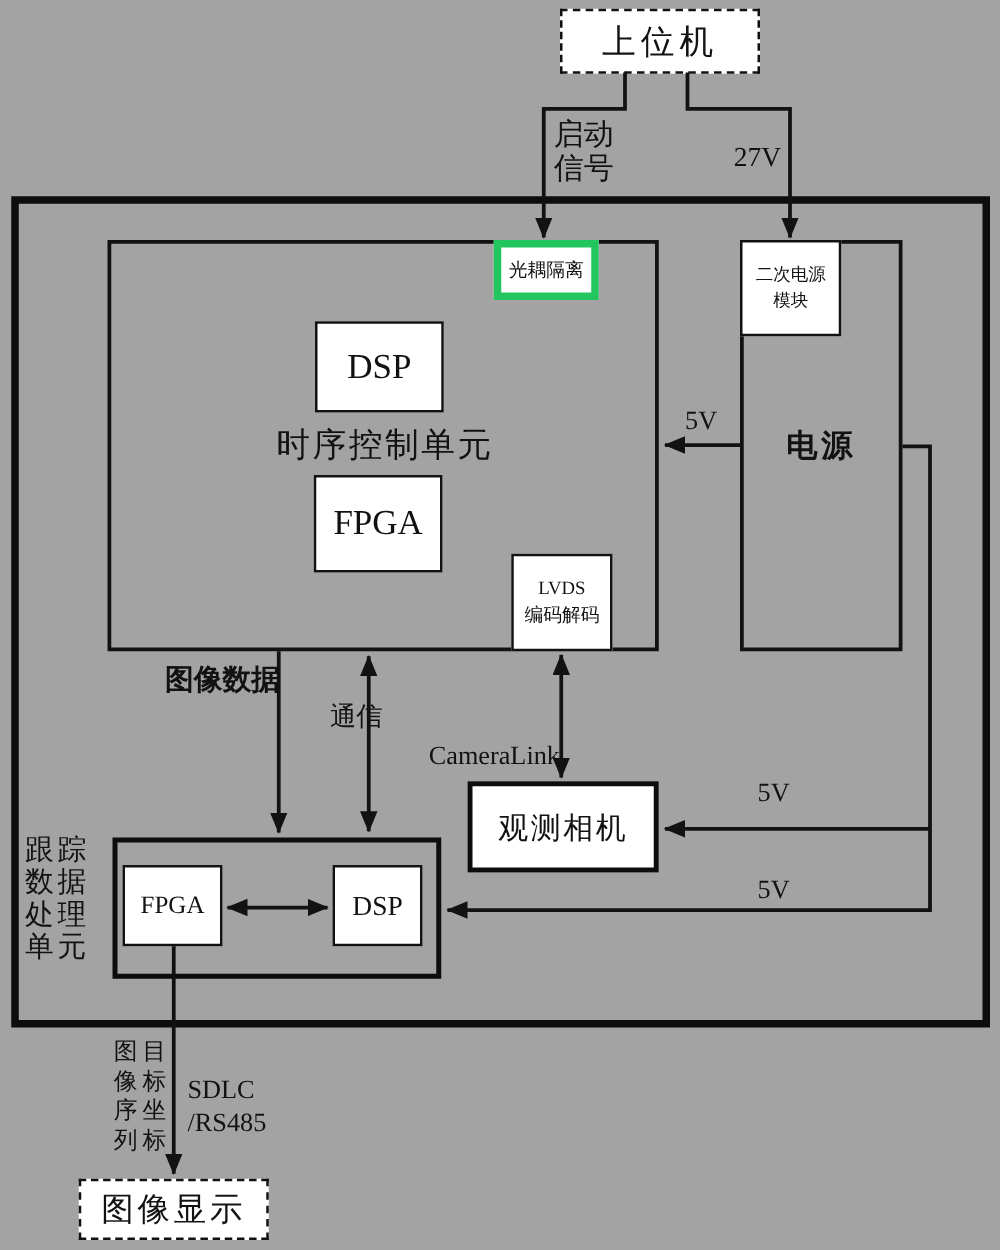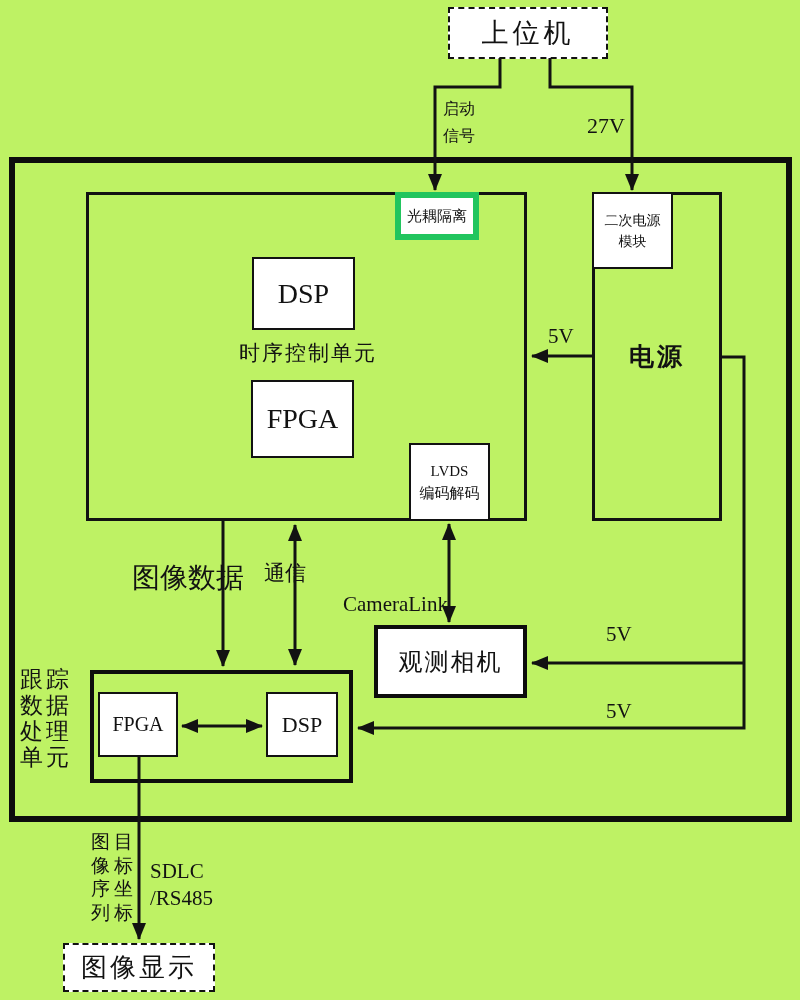--- a/index.html
+++ b/index.html
@@ -1,17 +1,17 @@
 <!DOCTYPE html>
 <html><head>
 <meta charset="utf-8">
 <style>
   html,body{margin:0;padding:0;background:#ffffff;}
   #stage{
-    position:relative;width:800px;height:1000px;background:#bef264;
+    position:relative;width:800px;height:1000px;background:#a3a3a3;
     font-family:"Liberation Serif","DejaVu Serif",serif;color:#121212;overflow:hidden;
   }
   .box{position:absolute;box-sizing:border-box;background:#ffffff;
        display:flex;align-items:center;justify-content:center;text-align:center;}
   .pre{white-space:pre-line;}
   .lbl{position:absolute;line-height:1.25;}
 
   
   .host       {left:448px;top:7px;   width:160px;height:52px; border:2px dashed #121212;font-size:27px;letter-spacing:4px;}
   .enclosure  {left:9px;  top:157px; width:783px;height:665px;border:6px solid #0d0d0d;background:transparent;}
@@ -22,27 +22,27 @@
   .lvds       {left:409px;top:443px; width:81px; height:78px; border:2px solid #121212;font-size:15px;line-height:1.5;}
   .power      {left:592px;top:192px; width:130px;height:329px;border:3px solid #121212;font-size:25px;letter-spacing:3px;background:transparent;font-weight:bold;}
   .secpower   {left:592px;top:192px; width:81px; height:77px; border:2px solid #121212;font-size:14px;line-height:1.5;}
   .camera     {left:374px;top:625px; width:153px;height:73px; border:4px solid #0d0d0d;font-size:24px;letter-spacing:2px;}
   .tracking   {left:90px; top:670px; width:263px;height:113px;border:4px solid #0d0d0d;background:transparent;}
   .fpga2      {left:98px; top:692px; width:80px; height:65px; border:2px solid #121212;font-size:20px;}
   .dsp2       {left:266px;top:692px; width:72px; height:65px; border:2px solid #121212;font-size:22px;}
   .display    {left:63px; top:943px; width:152px;height:49px; border:2px dashed #121212;font-size:26px;letter-spacing:3px;}
 
   
-  .lbl-start      {left:443px;top:95px; font-size:16px;line-height:27px;}
+  .lbl-start      {left:443px;top:95px; font-size:24px;line-height:27px;}
   .lbl-27v        {left:587px;top:112px;font-size:22px;}
-  .lbl-timing     {left:190px;top:340px;width:236px;text-align:center;font-size:21px;letter-spacing:2px;}
+  .lbl-timing     {left:190px;top:340px;width:236px;text-align:center;font-size:27px;letter-spacing:2px;}
   .lbl-5v-timing  {left:548px;top:323px;font-size:21px;}
   .lbl-5v-camera  {left:606px;top:621px;font-size:21px;}
   .lbl-5v-tracking{left:606px;top:698px;font-size:21px;}
-  .lbl-imgdata    {left:132px;top:560px;font-size:28px;}
+  .lbl-imgdata    {left:132px;top:530px;font-size:23px;font-weight:bold;}
   .lbl-comm       {left:264px;top:560px;font-size:21px;}
   .lbl-cameralink {left:343px;top:559px;font-size:21px;margin-top:32px;}
   .lbl-tracking   {left:20px; top:667px;font-size:23px;line-height:26px;letter-spacing:3px;}
   .lbl-imgseq     {left:91px; top:830px;font-size:19px;line-height:23.5px;}
   .lbl-target     {left:114px;top:830px;font-size:19px;line-height:23.5px;}
   .lbl-serial     {left:150px;top:858px;font-size:21px;line-height:27px;}
 
   svg.wires{position:absolute;left:0;top:0;z-index:5;pointer-events:none;}
 </style>
 </head>

